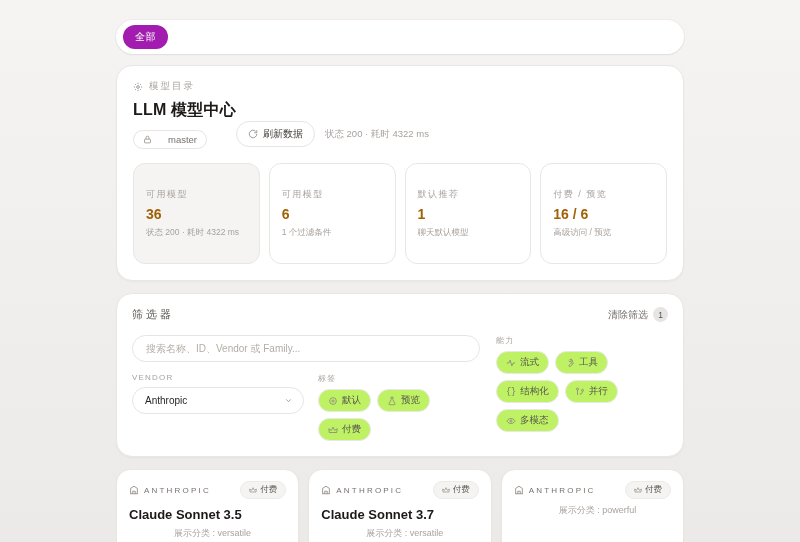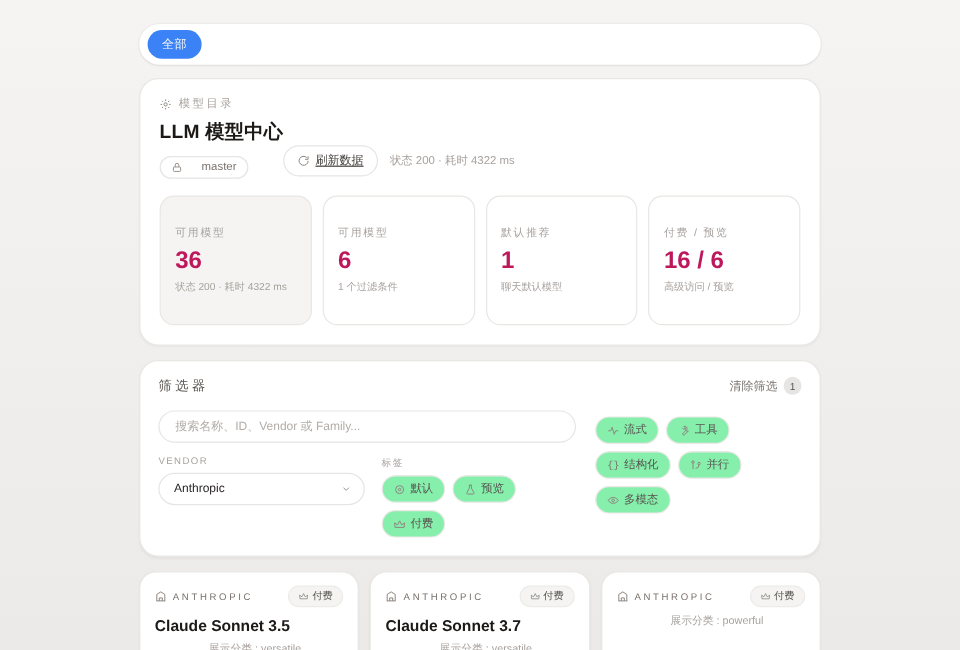--- a/index.html
+++ b/index.html
@@ -11,21 +11,21 @@
   }
   .container { width: 568px; margin: 0 auto; padding-top: 20px; }
 
   
   .topbar {
     background: #ffffff; border-radius: 999px; height: 34px;
     display: flex; align-items: center; padding: 0 7px;
     box-shadow: 0 1px 2px rgba(28,25,23,.06), 0 0 0 1px rgba(28,25,23,.03);
   }
   .chip-all {
-    background: #3b82f6; color: #fafaf9; border-radius: 999px;
+    background: #a21caf; color: #fafaf9; border-radius: 999px;
     font-size: 10px; padding: 5px 12px; letter-spacing: .5px; cursor: pointer;
   }
 
   .card {
     background: #ffffff; border: 1px solid #e9e7e4; border-radius: 16px;
     box-shadow: 0 1px 2px rgba(28,25,23,.04);
   }
 
   
   .header-card { margin-top: 11px; padding: 14px 16px 16px; }
@@ -34,29 +34,29 @@
   .page-title { font-size: 16px; font-weight: 700; margin-top: 7px; letter-spacing: .2px; }
   .branch-badge {
     display: inline-flex; align-items: center; gap: 16px; margin-top: 9px;
     border: 1px solid #e7e5e4; border-radius: 999px; padding: 3px 9px;
     font-size: 9.5px; color: #78716c;
   }
   .header-right { display: flex; align-items: center; gap: 10px; align-self: flex-end; margin-bottom: 2px; }
   .refresh-btn {
     display: inline-flex; align-items: center; gap: 5px; background: #fff;
     border: 1px solid #e7e5e4; border-radius: 999px; padding: 5px 11px;
-    font-size: 10px; color: #44403c; cursor: pointer; font-family: inherit; text-decoration: underline;
+    font-size: 10px; color: #44403c; cursor: pointer; font-family: inherit;
   }
   .status-text { font-size: 9.5px; color: #a8a29e; }
 
   .stats-grid { display: grid; grid-template-columns: repeat(4, 1fr); gap: 9px; margin-top: 14px; }
   .stat-card { border: 1px solid #e9e7e4; border-radius: 12px; padding: 24px 12px; background: #fff; }
   .stat-card.highlight { background: #f5f4f2; }
   .stat-label { font-size: 9px; color: #a8a29e; letter-spacing: 1.5px; }
-  .stat-value { font-size: 20px; font-weight: 700; margin-top: 5px; color: #be185d; }
+  .stat-value { font-size: 14px; font-weight: 700; margin-top: 5px; color: #a16207; }
   .stat-sub { font-size: 8.5px; color: #a8a29e; margin-top: 5px; }
 
   
   .filter-card { margin-top: 12px; padding: 13px 15px 15px; }
   .filter-head { display: flex; justify-content: space-between; }
   .filter-title { font-size: 11px; color: #57534e; letter-spacing: 3px; }
   .clear-btn { display: inline-flex; align-items: center; gap: 5px; background: none; border: none; cursor: pointer; font-family: inherit; }
   .clear-label { font-size: 10px; color: #78716c; }
   .clear-count {
     width: 15px; height: 15px; border-radius: 50%; background: #e7e5e4;
@@ -75,21 +75,21 @@
   .vendor-block { flex: 0 0 172px; }
   .select {
     margin-top: 5px; height: 27px; border: 1px solid #e7e5e4; border-radius: 999px;
     display: flex; align-items: center; justify-content: space-between;
     padding: 0 10px 0 12px; font-size: 10px; color: #292524; cursor: pointer; background: #fff;
   }
   .pill-row { display: flex; flex-wrap: wrap; gap: 6px; margin-top: 5px; }
   .pill {
     display: inline-flex; align-items: center; gap: 4px;
     border: 1px solid #eae8e5; border-radius: 999px; padding: 4px 9px;
-    font-size: 9.5px; color: #57534e; background: #86efac; cursor: pointer; font-family: inherit;
+    font-size: 9.5px; color: #57534e; background: #bef264; cursor: pointer; font-family: inherit;
   }
   .pill .glyph { font-family: "Liberation Mono", monospace; font-size: 8.5px; color: #78716c; }
   .filter-right { flex: 1; }
   .icon { display: inline-flex; color: #8d867f; }
 
   
   .models-grid { display: grid; grid-template-columns: repeat(3, 1fr); gap: 9px; margin-top: 12px; }
   .model-card { border-radius: 14px; padding: 11px 12px; height: 200px; }
   .mc-head { display: flex; justify-content: space-between; align-items: center; }
   .mc-vendor { display: flex; align-items: center; gap: 5px; font-size: 8px; letter-spacing: 2.2px; color: #78716c; }
@@ -224,20 +224,21 @@
                       <path d="M3 18l-1-9 6 4 4-8 4 8 6-4-1 9z"></path>
                     </svg>
                 </span>
                 <span>付费</span>
               </button>
             </div>
           </div>
         </div>
       </div>
       <div class="filter-right">
+        <div class="field-label">能力</div>
         <div class="pill-row">
           <button class="pill">
             <span class="icon">
               <svg width="10" height="10" viewBox="0 0 24 24" fill="none" stroke="currentColor" stroke-width="2">
                   <polyline points="2 12 7 12 10 5 14 19 17 12 22 12"></polyline>
                 </svg>
             </span>
             <span>流式</span>
           </button>
           <button class="pill">

